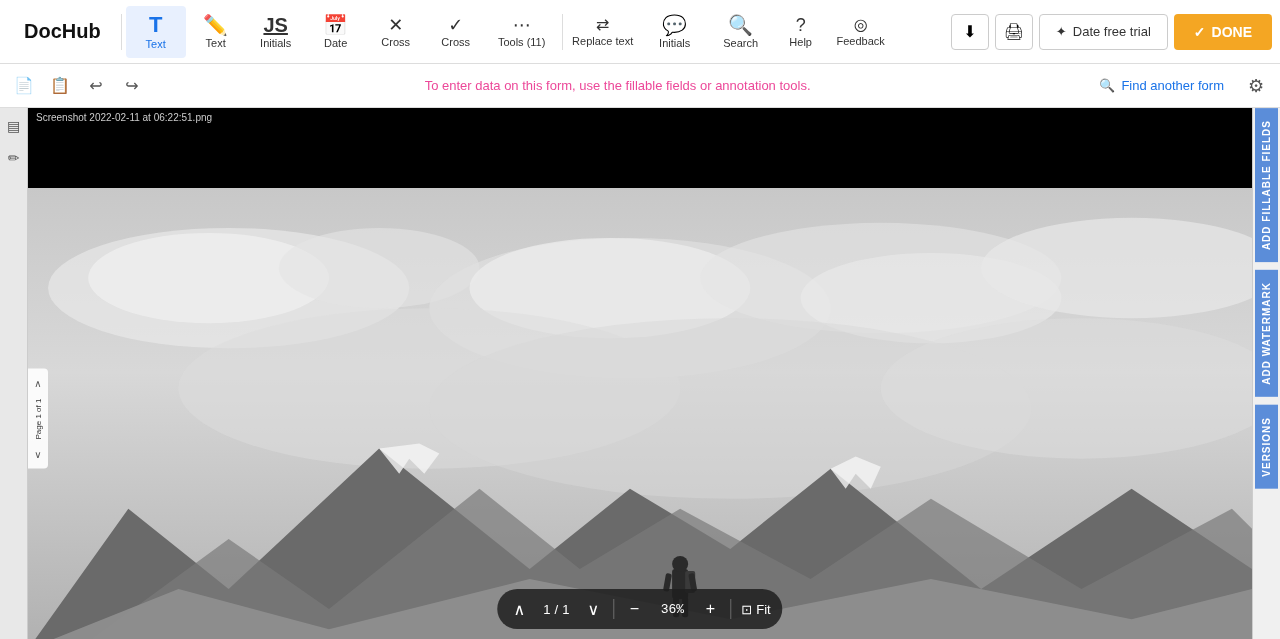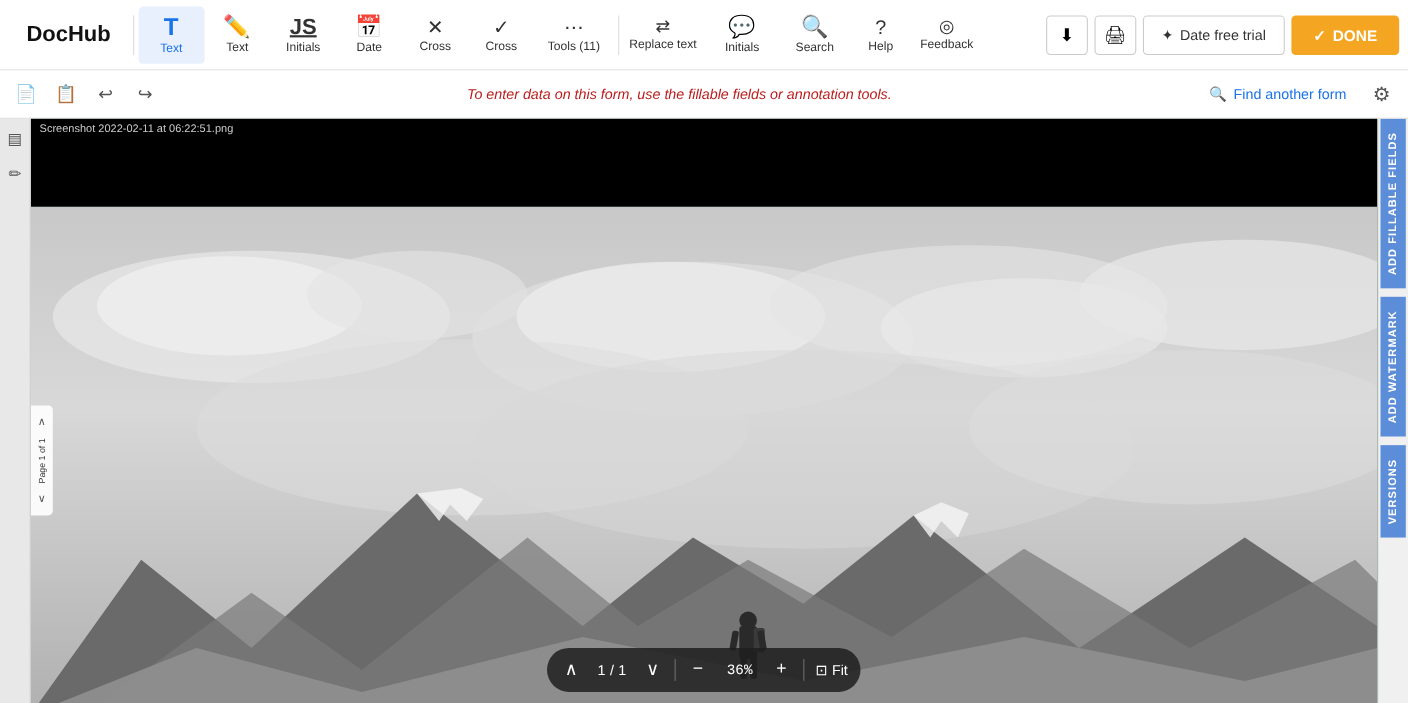--- a/index.html
+++ b/index.html
@@ -124,22 +124,21 @@
       font-size: 16px;
       color: #555;
       border: none;
       background: none;
     }
 
     .notification-text {
       margin-left: auto;
       margin-right: auto;
       font-size: 13px;
-      color: #b91c1c;
-      font-style: italic;
+      color: #ec4899;
     }
 
     .find-form-btn {
       display: flex;
       align-items: center;
       gap: 6px;
       padding: 0 12px;
       height: 32px;
       border-radius: 4px;
       background: #fff;

